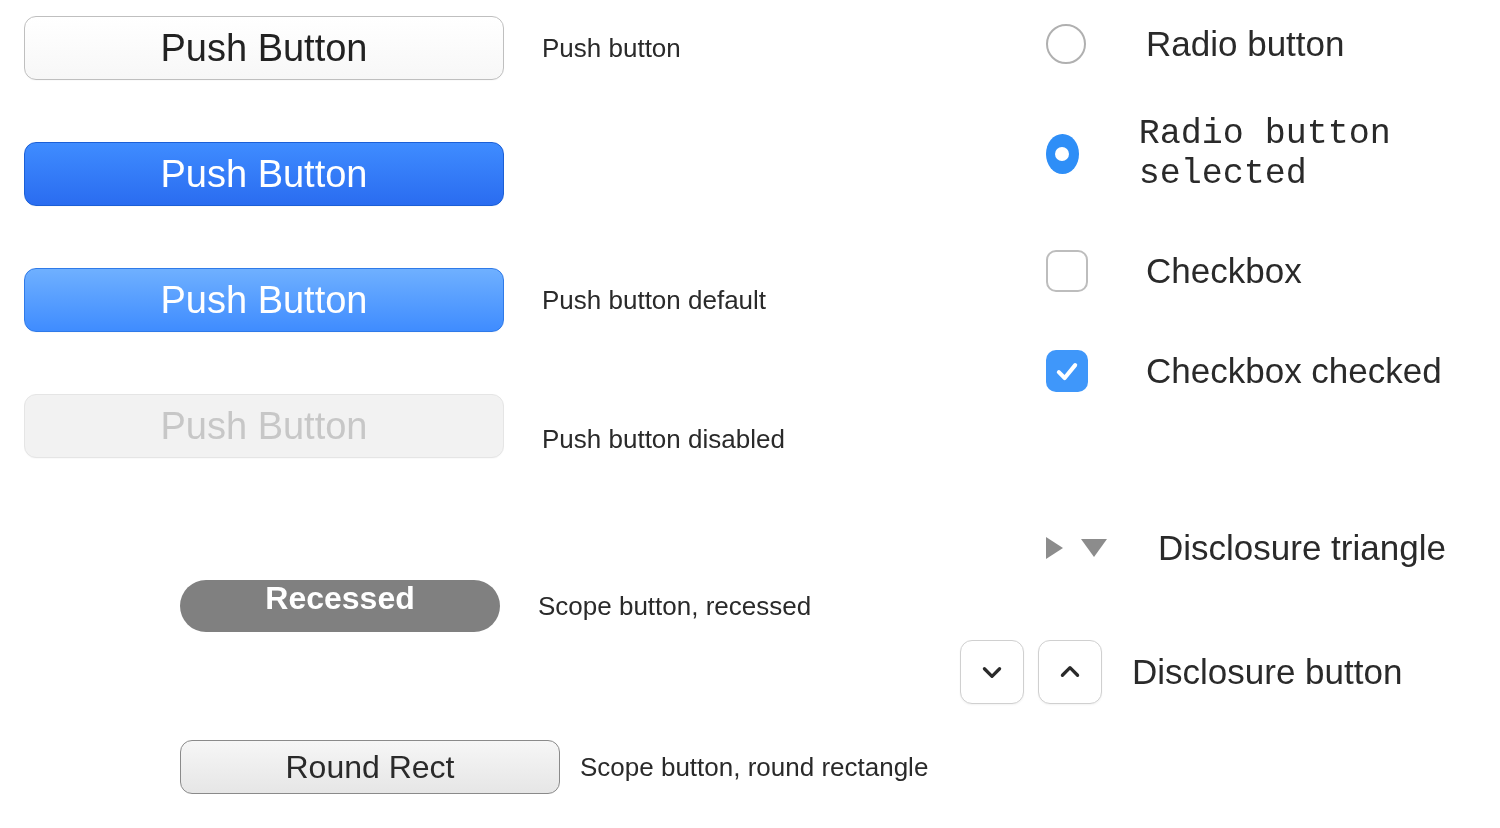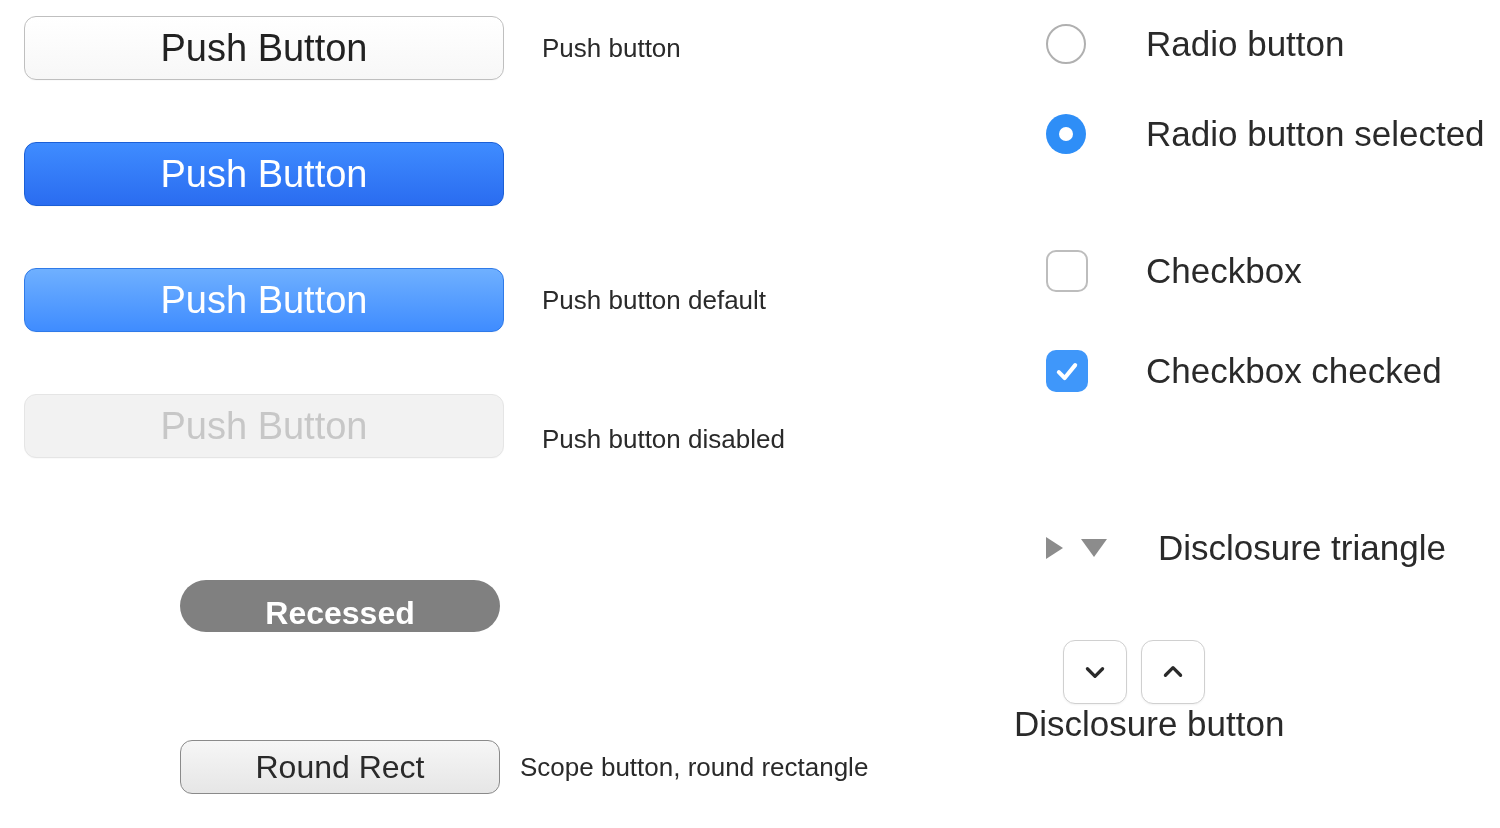--- a/index.html
+++ b/index.html
@@ -57,25 +57,25 @@
   .recessed-btn {
     width: 320px;
     height: 52px;
     border-radius: 26px;
     border: none;
     background: #808080;
     color: #ffffff;
     font-size: 32px;
     font-weight: 700;
     display: flex;
-    align-items: flex-end;
+    align-items: flex-start;
     justify-content: center;
   }
   .roundrect-btn {
-    width: 320px;
+    width: 380px;
     height: 54px;
     border-radius: 12px;
     border: 1px solid #8a8a8a;
     background: linear-gradient(#f6f6f6, #e6e6e6);
     color: #2a2a2a;
     font-size: 32px;
     display: flex;
     align-items: center;
     justify-content: center;
   }
@@ -177,39 +177,40 @@
   <div class="push-btn disabled">
     <span>Push Button</span>
   </div>
   <span class="caption" style="margin-left:38px;margin-top:26px;">Push button disabled</span>
 </div>
 
 <div class="row" style="left:180px; top:580px;">
   <div class="recessed-btn">
     <span>Recessed</span>
   </div>
+  <span class="caption" style="margin-left:38px;">Scope button, recessed</span>
 </div>
 
 <div class="row" style="left:180px; top:740px;">
   <div class="roundrect-btn">
     <span>Round Rect</span>
   </div>
   <span class="caption" style="margin-left:20px;">Scope button, round rectangle</span>
 </div>
 
 <div class="row" style="left:1046px; top:24px;">
   <div class="radio-outer"></div>
   <span class="right-label" style="margin-left:60px;">Radio button</span>
 </div>
 
 <div class="row" style="left:1046px; top:114px;">
   <div class="radio-outer selected">
     <div class="radio-inner"></div>
   </div>
-  <span class="right-label" style="margin-left:60px;">Radio button selected</span>
+  <span class="right-label" style="margin-left:60px;font-family:Liberation Mono, monospace;">Radio button selected</span>
 </div>
 
 <div class="row" style="left:1046px; top:250px;">
   <div class="checkbox-box"></div>
   <span class="right-label" style="margin-left:58px;">Checkbox</span>
 </div>
 
 <div class="row" style="left:1046px; top:350px;">
   <div class="checkbox-box checked">
     <svg width="28" height="28" viewBox="0 0 24 24">
@@ -220,21 +221,21 @@
 </div>
 
 <div class="row" style="left:1046px; top:528px;">
   <div style="display:flex; align-items:center; gap:18px; width:92px; justify-content:flex-start;">
     <div class="tri-right"></div>
     <div class="tri-down"></div>
   </div>
   <span class="right-label" style="margin-left:20px;">Disclosure triangle</span>
 </div>
 
-<div class="row" style="left:984px; top:640px;flex-direction:column;">
+<div class="row" style="left:960px; top:640px;">
   <div style="display:flex; gap:14px;">
     <div class="disc-btn">
       <svg width="26" height="26" viewBox="0 0 24 24">
         <path d="M5 9 L12 16 L19 9" stroke="#2a2a2a" stroke-width="3" fill="none" stroke-linecap="round" stroke-linejoin="round"></path>
       </svg>
     </div>
     <div class="disc-btn">
       <svg width="26" height="26" viewBox="0 0 24 24">
         <path d="M5 15 L12 8 L19 15" stroke="#2a2a2a" stroke-width="3" fill="none" stroke-linecap="round" stroke-linejoin="round"></path>
       </svg>

